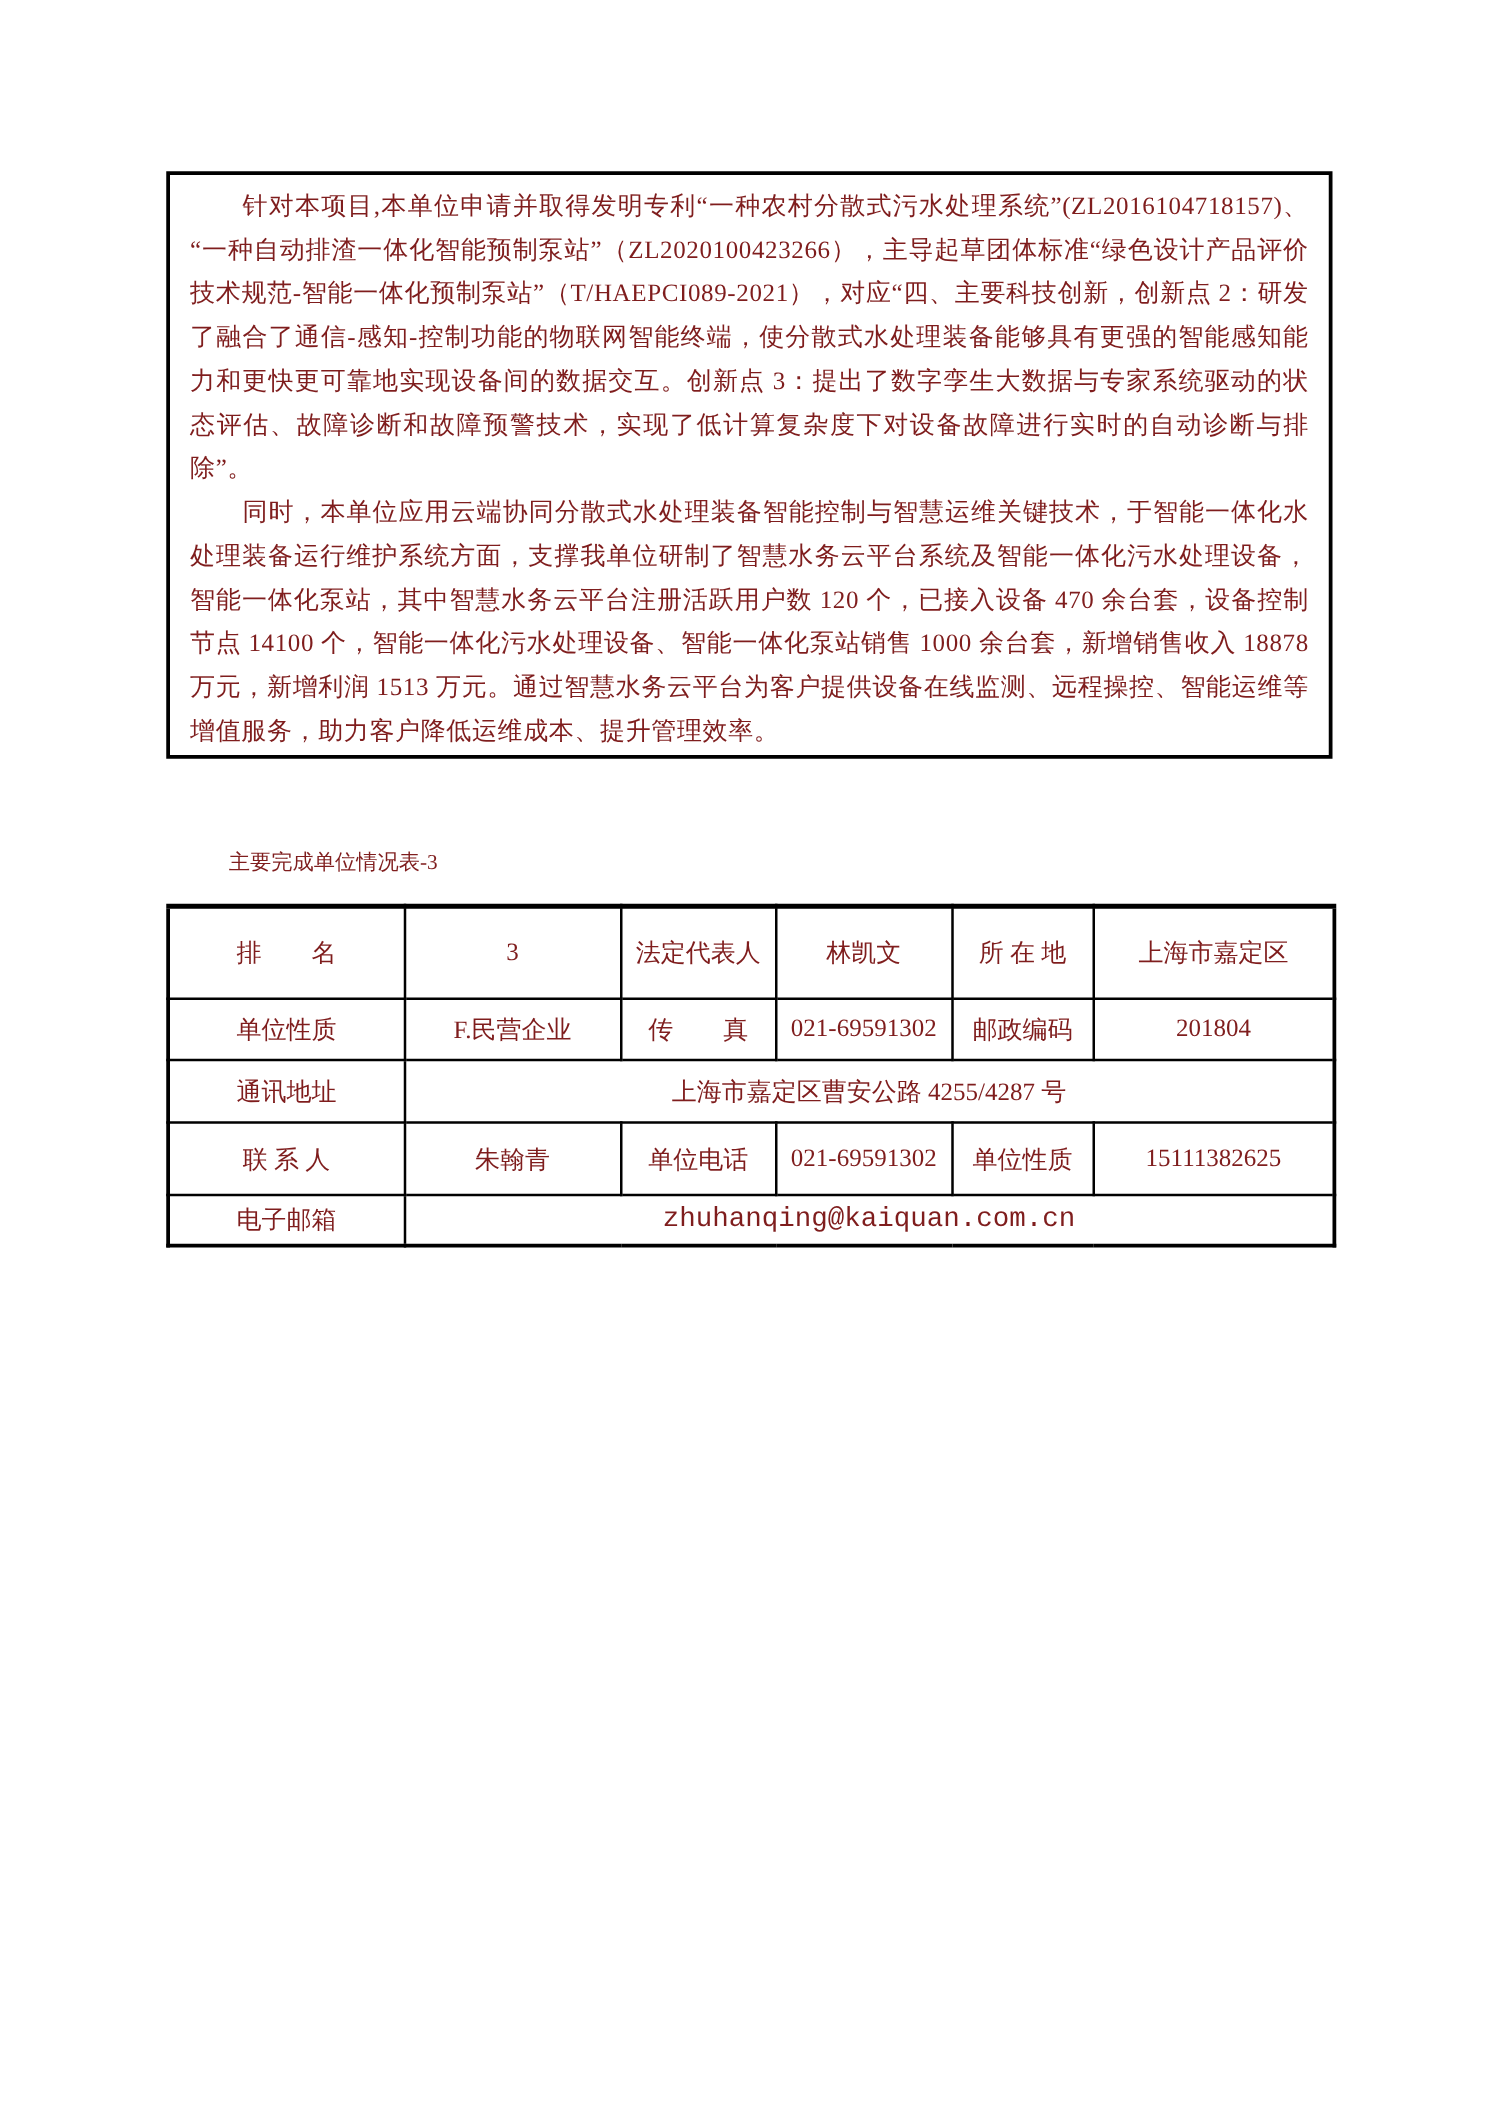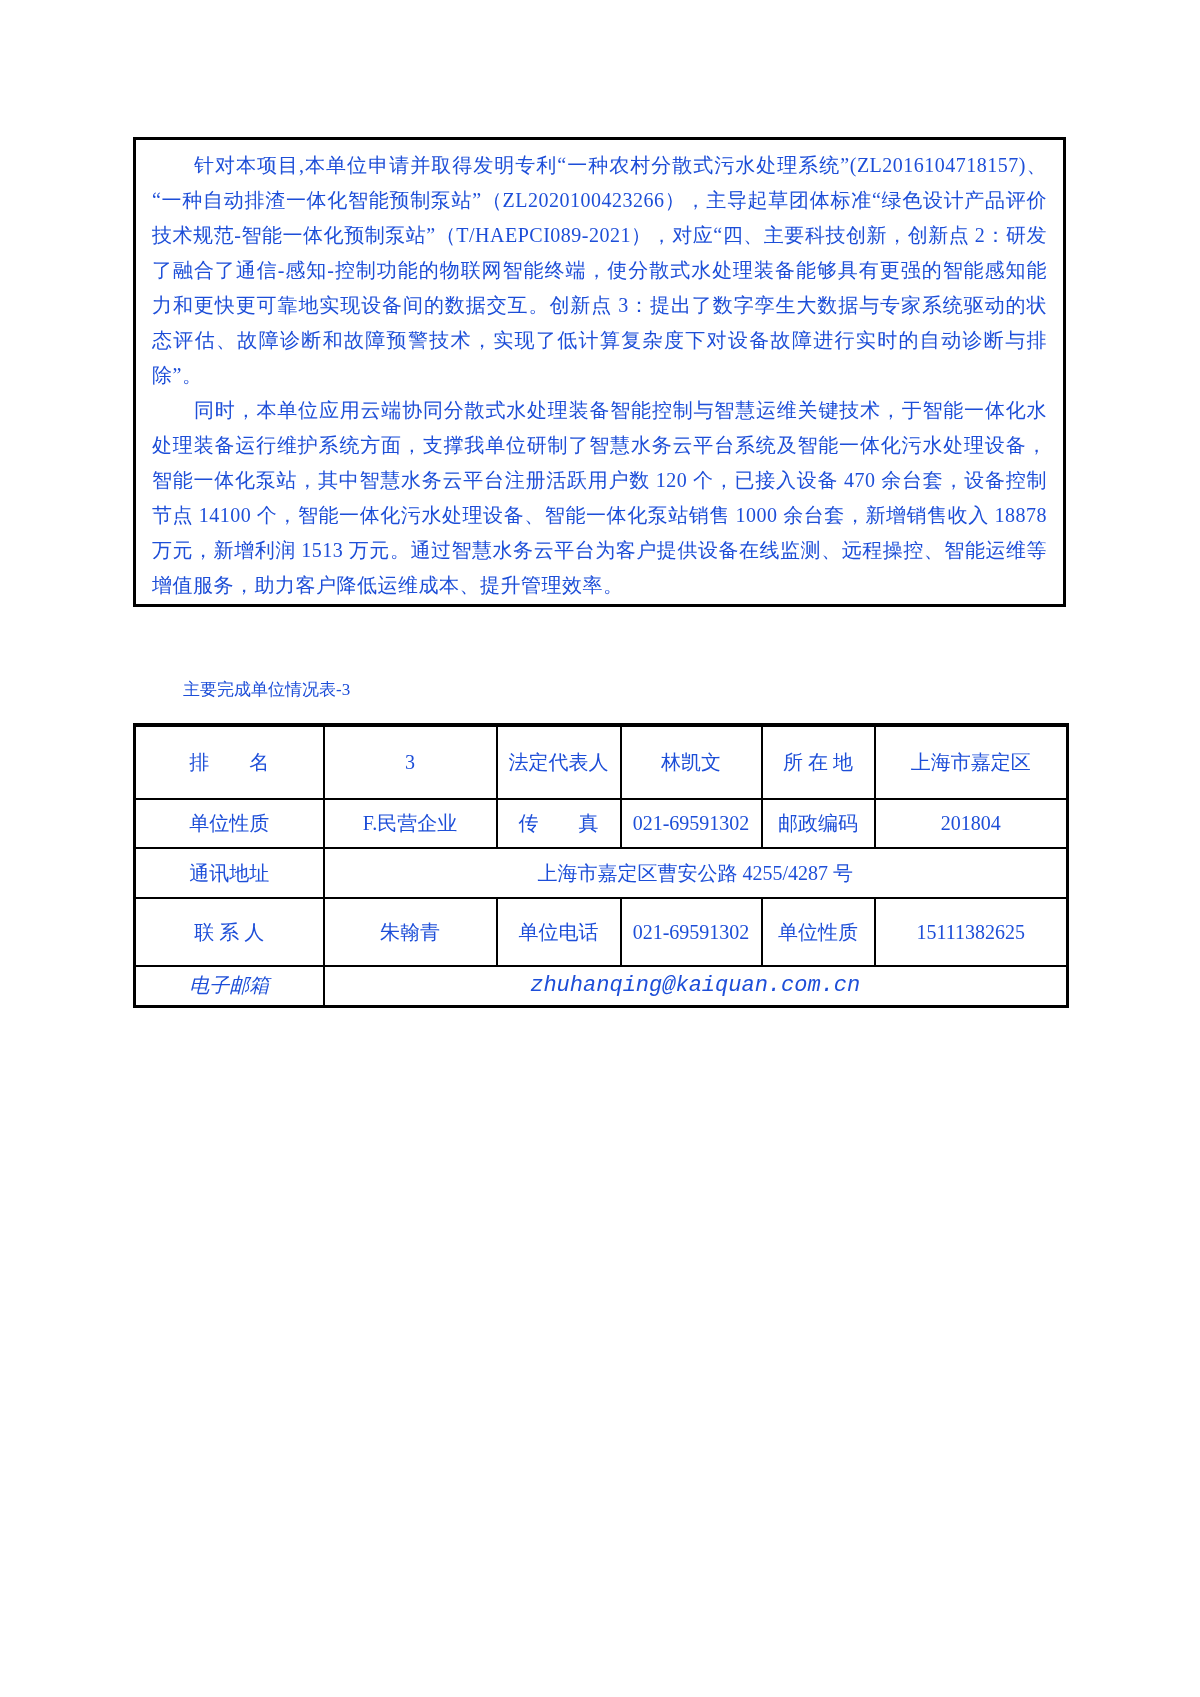--- a/index.html
+++ b/index.html
@@ -2,21 +2,21 @@
 <html lang="zh"><head>
 <meta charset="utf-8">
 <style>
   html,body{margin:0;padding:0;background:#ffffff;}
   .page{
     position:relative;
     width:1200px;
     height:1697px;
     background:#ffffff;
     font-family:"Liberation Serif","DejaVu Serif",serif;
-    color:#1d4ed8;
+    color:#7f1d1d;
   }
   
   .text-box{
     position:absolute;
     left:133px;
     top:137px;
     width:933px;
     height:470px;
     box-sizing:border-box;
     border:3px solid #000000;
@@ -55,22 +55,22 @@
     border:2px solid #000000;
     text-align:center;
     vertical-align:middle;
     padding:2px 4px;
     overflow:hidden;
   }
   tr.r1{height:61px;}
   tr.r2{height:74px;}
   tr.r3{height:49px;}
   tr.r4{height:50px;}
-  tr.r5{height:68px;}
-  tr.r6{height:40px;font-style:italic;}
+  tr.r5{height:58px;}
+  tr.r6{height:40px;}
   tr.r7{height:44px;}
   td.left{text-align:left;padding-left:22px;}
   td.wrap-narrow{padding-left:18px;padding-right:18px;border-radius:12px;}
   td.email-val{
     text-align:left;
     padding-left:22px;
     font-family:"Liberation Mono","DejaVu Sans Mono",monospace;
     font-size:22px;
     letter-spacing:0px;
   }

